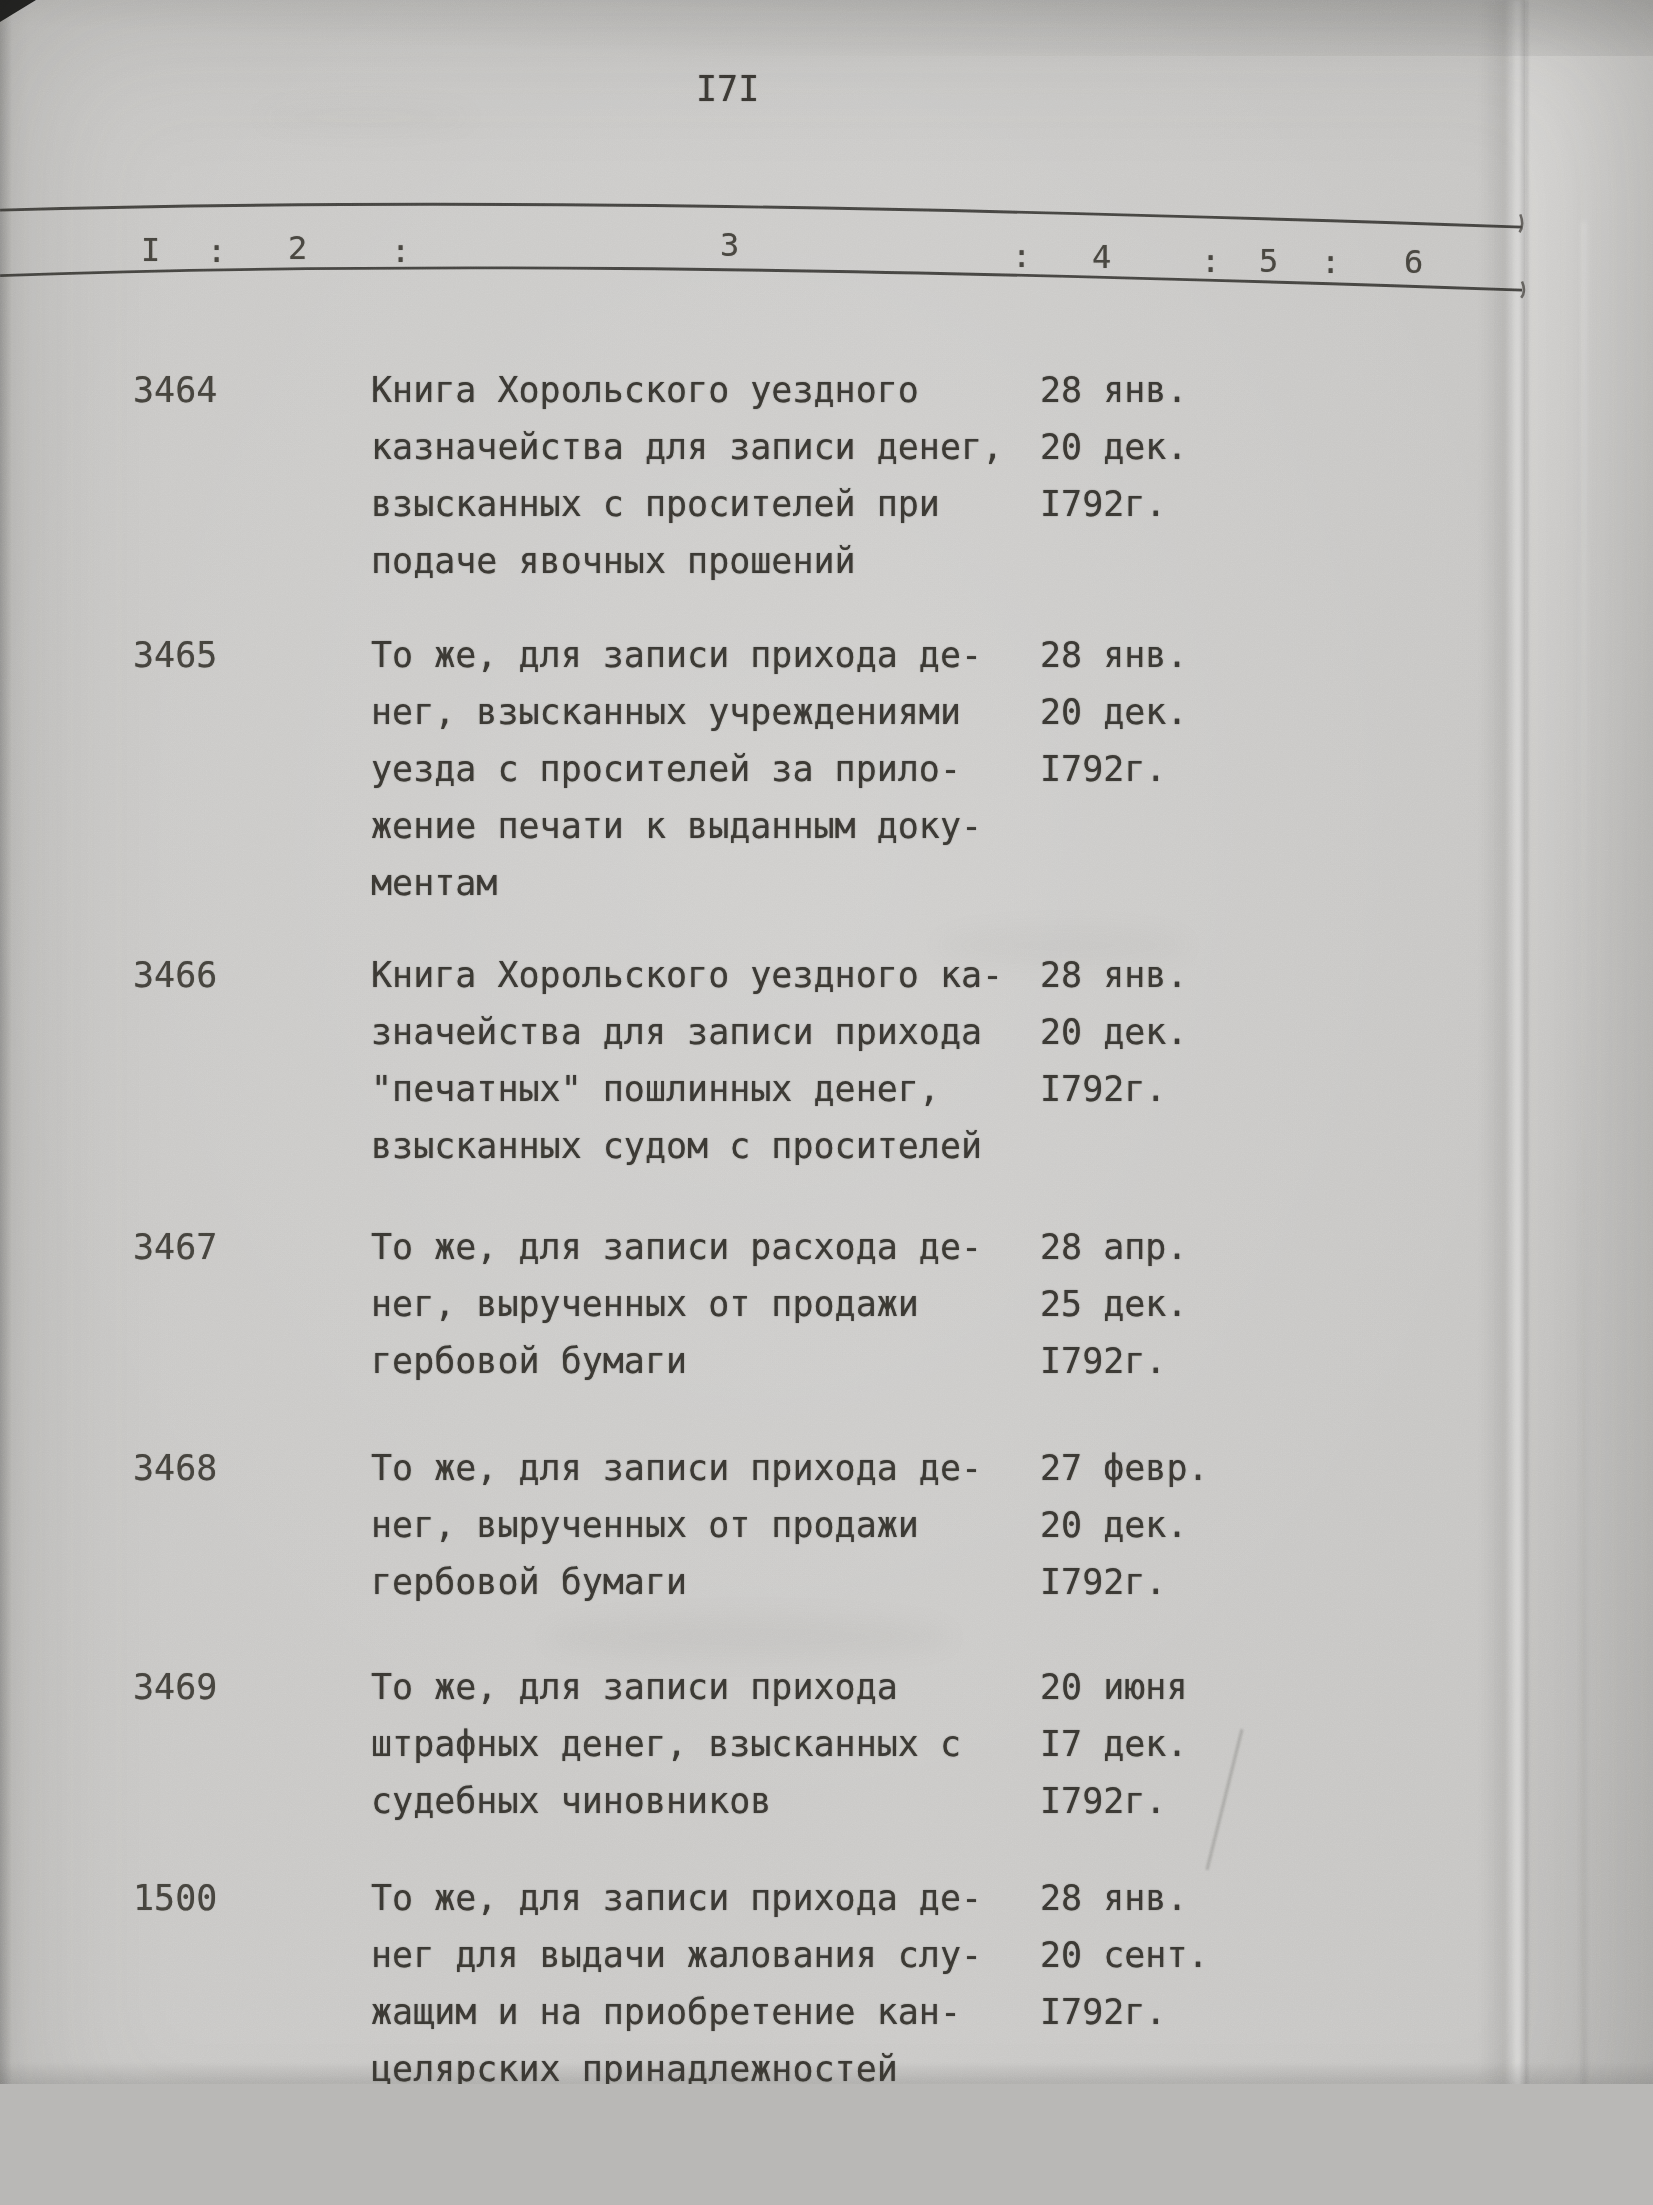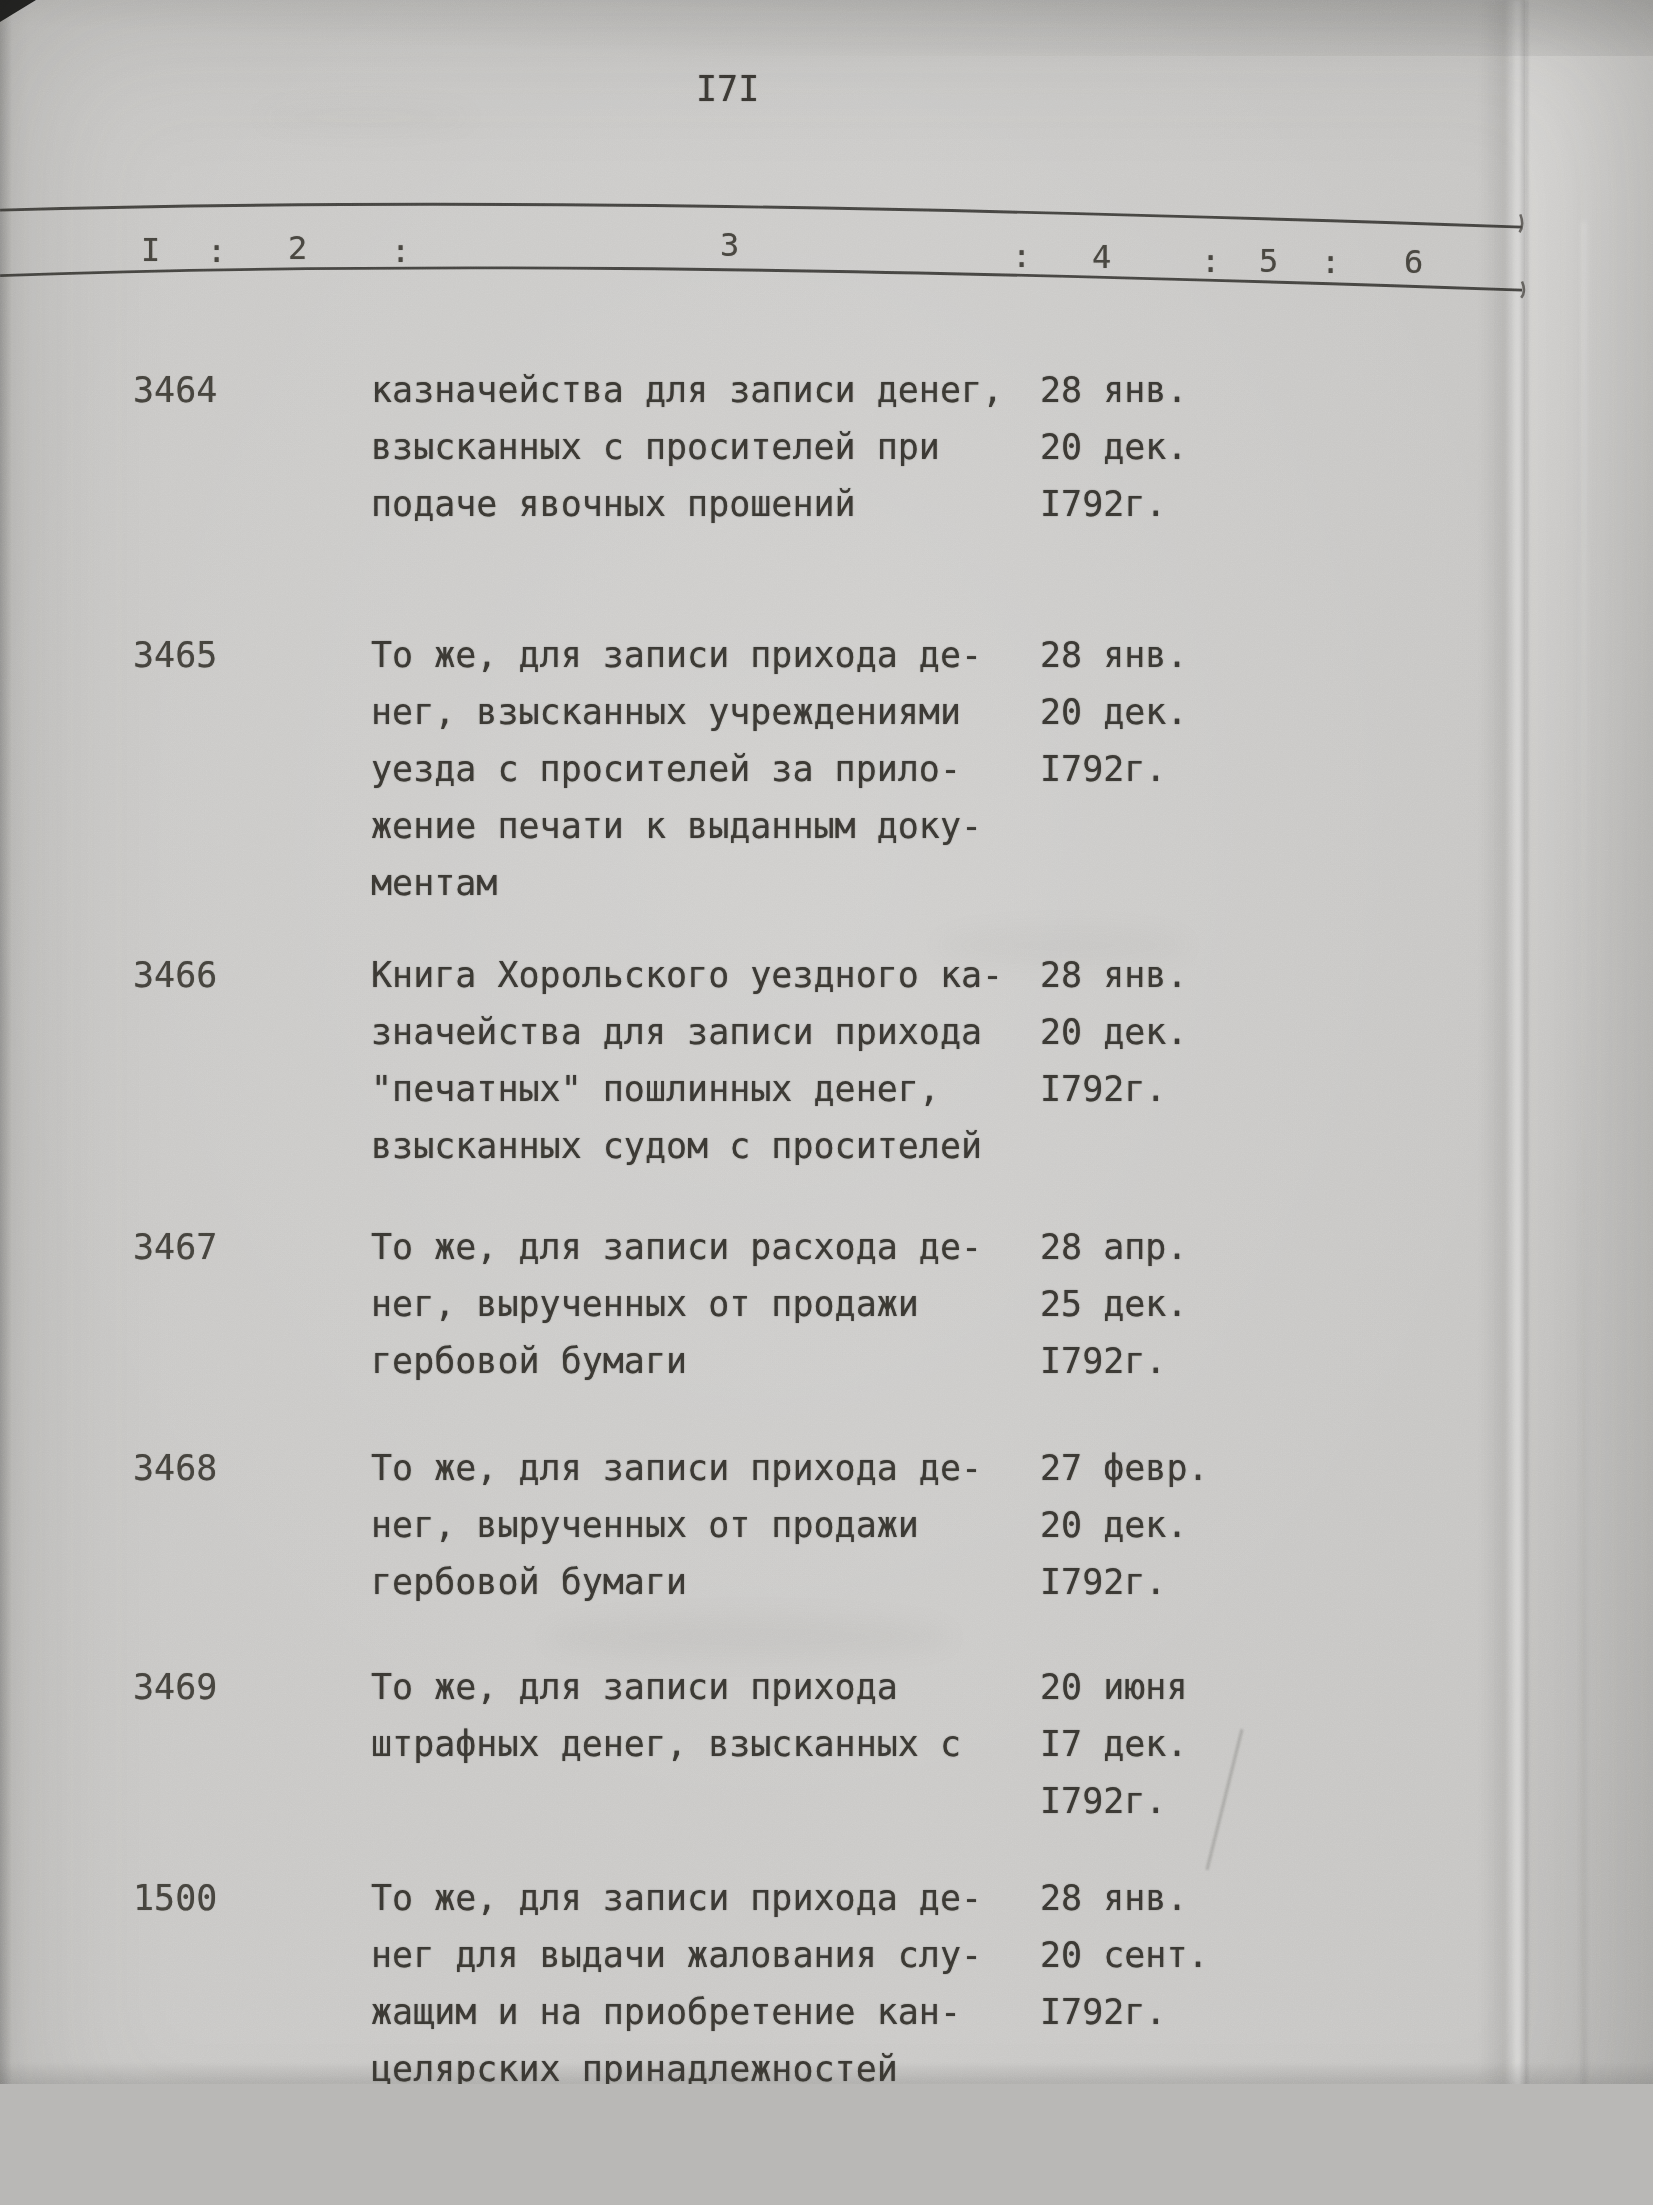--- a/index.html
+++ b/index.html
@@ -112,20 +112,21 @@
     <span class="hcell" style="left:1201px;top:242px">:</span>
     <span class="hcell" style="left:1259px;top:242px">5</span>
     <span class="hcell" style="left:1321px;top:243px">:</span>
     <span class="hcell" style="left:1404px;top:243px">6</span>
   </div>
 
   <div id="entries">
       <div class="entry" style="top: 362px;">
         <div class="num">3464</div>
         <div class="desc">
+          <div class="line">Книга Хорольского уездного</div>
           <div class="line">казначейства для записи денег,</div>
           <div class="line">взысканных с просителей при</div>
           <div class="line">подаче явочных прошений</div>
         </div>
         <div class="dates">
           <div class="line">28 янв.</div>
           <div class="line">20 дек.</div>
           <div class="line">I792г.</div>
         </div>
       </div>
@@ -182,20 +183,21 @@
           <div class="line">27 февр.</div>
           <div class="line">20 дек.</div>
           <div class="line">I792г.</div>
         </div>
       </div>
       <div class="entry" style="top: 1659px;">
         <div class="num">3469</div>
         <div class="desc">
           <div class="line">То же, для записи прихода</div>
           <div class="line">штрафных денег, взысканных с</div>
+          <div class="line">судебных чиновников</div>
         </div>
         <div class="dates">
           <div class="line">20 июня</div>
           <div class="line">I7 дек.</div>
           <div class="line">I792г.</div>
         </div>
       </div>
       <div class="entry" style="top: 1870px;">
         <div class="num">1500</div>
         <div class="desc">

